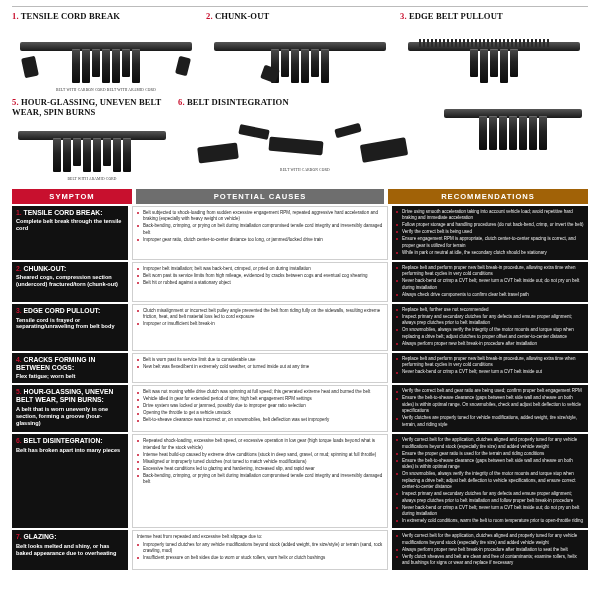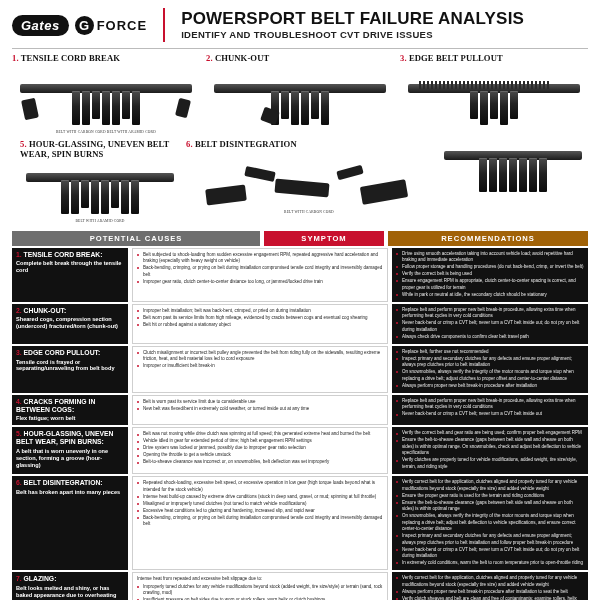--- a/index.html
+++ b/index.html
@@ -50,21 +50,21 @@
   .cogs{position:absolute;left:0;right:0;bottom:4px;height:34px;display:flex;gap:2px;justify-content:center;}
   .cog{width:8px;background:linear-gradient(180deg,#4a4a4a 0%,#222 45%,#0d0d0d 100%);border-radius:1px;box-shadow:inset 0 1px 0 #666;}
   .cog.tall{height:34px;}
   .cog.mid{height:28px;}
   .spine{position:absolute;left:4%;right:4%;bottom:36px;height:9px;background:linear-gradient(180deg,#555,#1a1a1a);border-radius:2px;}
   .crack{position:absolute;width:2px;background:#d9d2c2;transform:rotate(8deg);}
   .frayed{position:absolute;bottom:40px;left:10%;width:70%;height:8px;background:repeating-linear-gradient(90deg,#2b2b2b 0 2px,transparent 2px 4px);}
   .piece{position:absolute;background:#1d1d1d;border-radius:2px;}
 
   .row2{display:flex;gap:6px;margin-top:6px;}
-  .row2 .c1{flex:0 0 160px;margin-left:8px;}
+  .row2 .c1{flex:0 0 160px;}
   .row2 .c2{flex:1 1 auto;}
   .row2 .c3{flex:0 0 150px;}
 
   
   .table{margin-top:7px;padding:0 4px;}
   .thead{display:flex;gap:4px;}
   .th{
     color:#fff;font-size:7.6px;font-weight:bold;letter-spacing:1px;
     text-align:center;padding:3px 2px;
   }
@@ -90,34 +90,20 @@
   .c-rec ul.bul li:before{background:#c8102e;}
   .c-rec ul.bul li{color:#eee;}
   .c-cause ul.bul li{color:#222;}
   .intro{font-size:4.5px;line-height:1.45;color:#222;margin:0 0 1px 0;}
 </style>
 </head>
 <body>
 
 <div class="page">
 
-  <div class="header">
-    <div class="brandblock">
-      <div class="gates-logo">Gates</div>
-      <div class="gforce">
-        <div class="g">G</div>
-        <div class="word">FORCE</div>
-      </div>
-    </div>
-    <div class="divider-v"></div>
-    <div class="titles">
-      <div class="title-main">POWERSPORT BELT FAILURE ANALYSIS</div>
-      <div class="title-sub">IDENTIFY AND TROUBLESHOOT CVT DRIVE ISSUES</div>
-    </div>
-  </div>
   <div class="rule"></div>
 
   <div class="figs">
     <div class="figrow r1">
 
       <div class="fig">
         <div class="fig-title">
           <span class="num">1.</span>
           <span>TENSILE CORD BREAK</span>
         </div>
@@ -244,22 +230,22 @@
             </div>
           </div>
         </div>
         <div class="fig-caption"></div>
       </div>
     </div>
   </div>
 
   <div class="table">
     <div class="thead">
+      <div class="th sym">SYMPTOM</div>
       <div class="th causes">POTENTIAL CAUSES</div>
-      <div class="th sym">SYMPTOM</div>
       <div class="th recs">RECOMMENDATIONS</div>
     </div>
 
     <div class="trow">
       <div class="cell c-sym">
         <div class="sym-title">
           <span class="n">1.</span>
           <span>TENSILE CORD BREAK:</span>
         </div>
         <div class="sym-desc">Complete belt break through the tensile cord</div>

